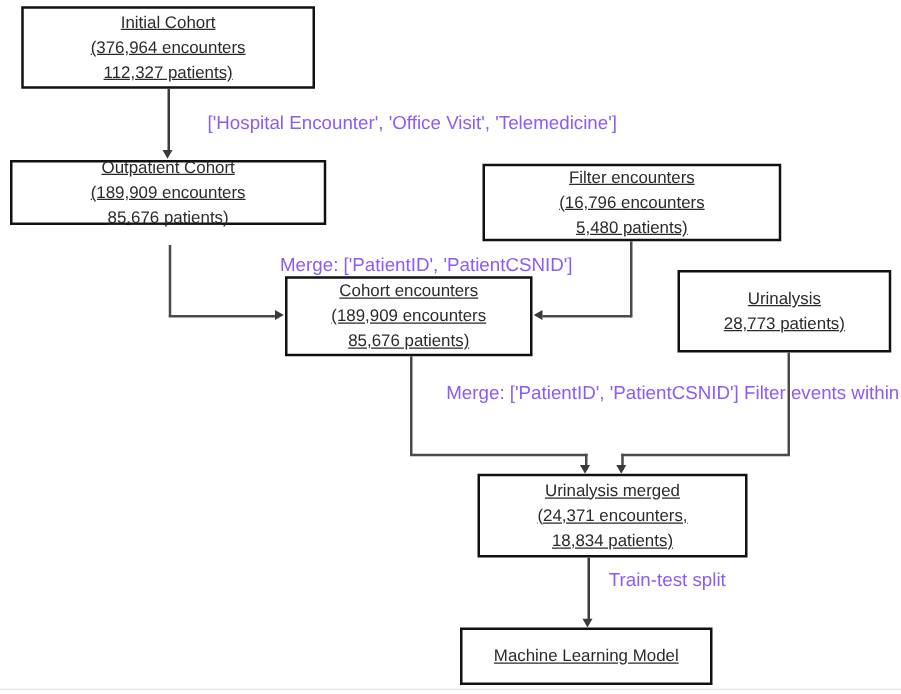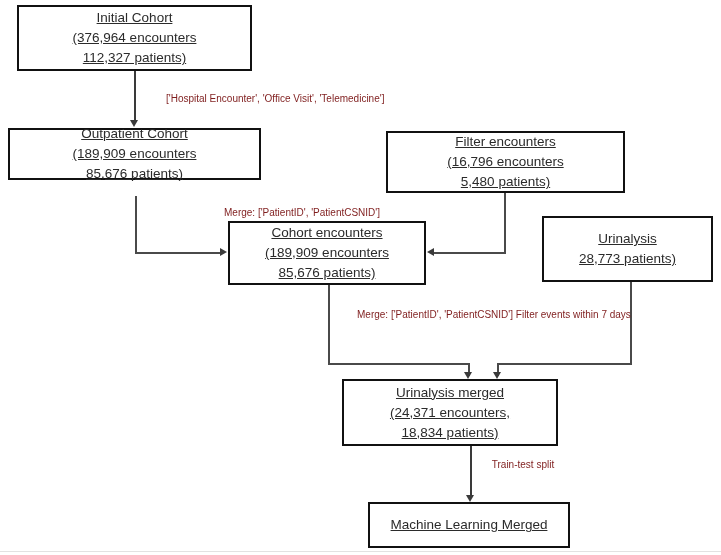--- a/index.html
+++ b/index.html
@@ -28,22 +28,22 @@
     justify-content: center;
     color: #2b2b2b;
     font-size: 13.5px;
     line-height: 20px;
     text-align: center;
     white-space: nowrap;
   }
   .node .ln { display: block; text-decoration: underline; }
   .edge-label {
     position: absolute;
-    color: #7f1d1d;
-    font-size: 10px;
+    color: #8b5cf6;
+    font-size: 15px;
     line-height: 19px;
     text-align: center;
     white-space: nowrap;
   }
   .edge-label.center { text-align: center; }
   
   .vline, .hline {
     position: absolute;
     background: #4a4a4a;
   }
@@ -137,33 +137,33 @@
   <div class="hline" style="left:497px; top:363px; width:135px;"></div>
   <div class="vline" style="left:497px; top:363px; height:13px;"></div>
   <div class="arrow-down" style="left:493px; top:372px;"></div>
 
   <div class="edge-label center" style="left:357px; top:305px; width:264px;">
     <span class="ln">Merge: ['PatientID', 'PatientCSNID']</span>
     <span class="ln">Filter events within 7 days</span>
     
   </div>
 
-  <div class="node" style="left:342px; top:379px; width:216px; height:67px;">
+  <div class="node" style="left:382px; top:379px; width:216px; height:67px;">
     <span class="ln">Urinalysis merged</span>
     <span class="ln">(24,371 encounters,</span>
     <span class="ln">18,834 patients)</span>
   </div>
 
   <div class="vline dark" style="left:470px; top:446px; height:50px;"></div>
   <div class="arrow-down" style="left:466px; top:495px;"></div>
 
   <div class="edge-label center" style="left:487px; top:455px; width:72px;">
     <span class="ln">Train-test</span>
     <span class="ln">split</span>
   </div>
 
   <div class="node" style="left:368px; top:502px; width:202px; height:46px;">
-    <span class="ln">Machine Learning Merged</span>
+    <span class="ln">Machine Learning Model</span>
   </div>
 
   <div class="footer-rule" style="top:551px;"></div>
 
 </div>
 
 </body></html>

